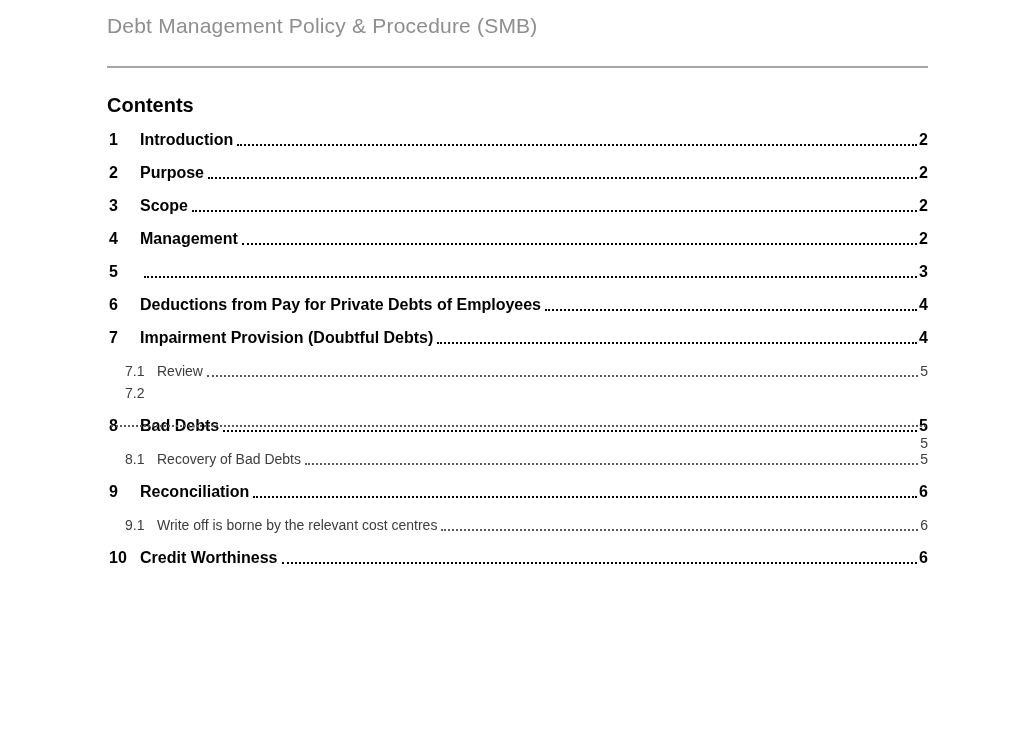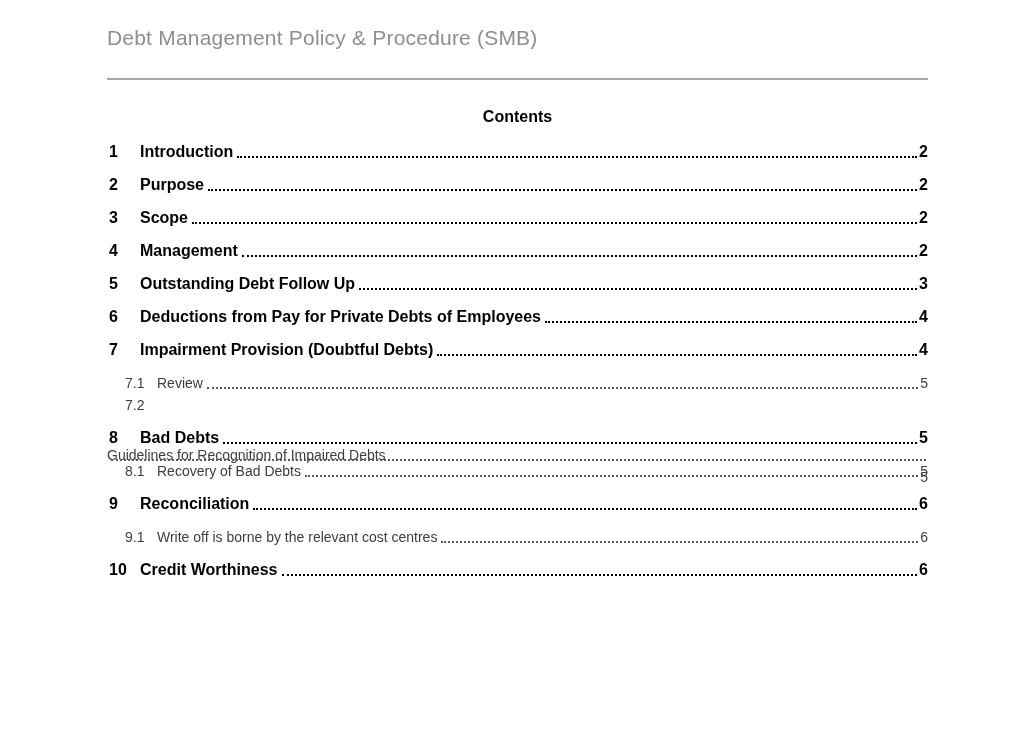--- a/index.html
+++ b/index.html
@@ -8,42 +8,41 @@
     background: #ffffff;
     width: 1024px;
     height: 755px;
     font-family: "Liberation Sans", "DejaVu Sans", sans-serif;
     overflow: hidden;
   }
   .page {
     box-sizing: border-box;
     width: 821px;
     margin-left: 107px;
-    padding-top: 24px;
+    padding-top: 12px;
   }
   h1.doc-title {
     margin: 0;
     font-size: 21px;
     font-weight: 400;
     line-height: 27px;
     color: var(--c-title, #8e8e8e);
     letter-spacing: 0.2px;
   }
   hr.divider {
     border: none;
     border-top: 2px solid var(--c-divider, #a6a6a6);
     margin: 27px 0 0 0;
   }
   h2.contents-heading {
     margin: 24px 0 0 0;
-    font-size: 16px;
+    font-size: 20px;
     line-height: 26px;
     font-weight: 700;
     color: var(--c-entry, #000000);
-    text-align: center;
   }
   nav.toc {
     margin-top: 5px;
   }
   .toc-row {
     display: flex;
     height: 22px;
     margin-top: 11px;
     cursor: pointer;
   }
@@ -124,21 +123,20 @@
     <span class="toc-page">2</span>
   </div>
       <div class="toc-row level-1">
     <span class="toc-num">4</span>
     <span class="toc-label">Management</span>
     <span class="toc-dots"></span>
     <span class="toc-page">2</span>
   </div>
       <div class="toc-row level-1">
     <span class="toc-num">5</span>
-    <span class="toc-label">Outstanding Debt Follow Up</span>
     <span class="toc-dots"></span>
     <span class="toc-page">3</span>
   </div>
       <div class="toc-row level-1">
     <span class="toc-num">6</span>
     <span class="toc-label">Deductions from Pay for Private Debts of Employees</span>
     <span class="toc-dots"></span>
     <span class="toc-page">4</span>
   </div>
       <div class="toc-row level-1">
@@ -148,21 +146,20 @@
     <span class="toc-page">4</span>
   </div>
       <div class="toc-row level-2">
     <span class="toc-num">7.1</span>
     <span class="toc-label">Review</span>
     <span class="toc-dots"></span>
     <span class="toc-page">5</span>
   </div>
       <div class="toc-row level-2">
     <span class="toc-num">7.2</span>
-    <span class="toc-label">Guidelines for Recognition of Impaired Debts</span>
     <span class="toc-dots"></span>
     <span class="toc-page">5</span>
   </div>
       <div class="toc-row level-1">
     <span class="toc-num">8</span>
     <span class="toc-label">Bad Debts</span>
     <span class="toc-dots"></span>
     <span class="toc-page">5</span>
   </div>
       <div class="toc-row level-2">

